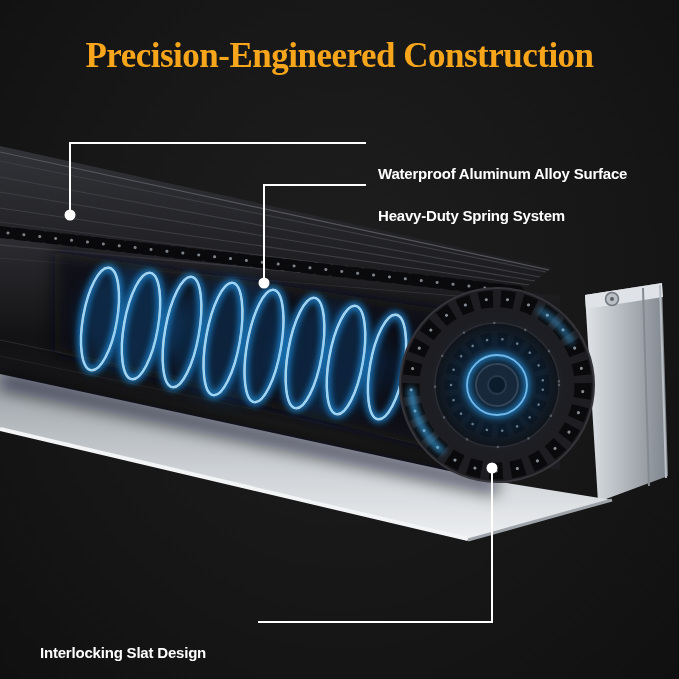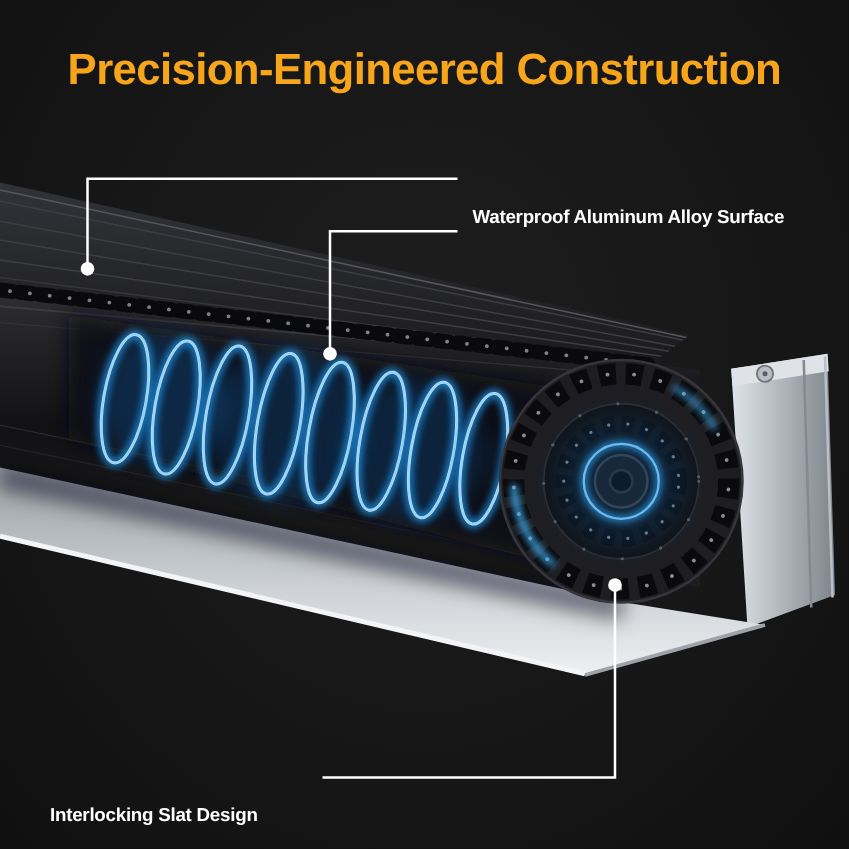--- a/index.html
+++ b/index.html
@@ -6,21 +6,21 @@
   .stage{
     position:relative;width:679px;height:679px;overflow:hidden;
     background:radial-gradient(ellipse at 50% 42%, #1e1e1f 0%, #161616 62%, #101010 100%);
     font-family:"Liberation Sans", sans-serif;
   }
   .page-title{
     position:absolute;left:0;top:36px;width:100%;
     text-align:center;margin:0;
     font-size:35px;font-weight:800;letter-spacing:-0.5px;
     color:#F7A61B;
-    font-family:Liberation Sans, sans-serif;
+    font-family:Liberation Serif, serif;
   }
   .art{position:absolute;left:0;top:0;}
   .callout-label{
     position:absolute;color:#ffffff;font-weight:700;font-size:15px;
     letter-spacing:-0.2px;white-space:nowrap;margin-top:31px;
   }
   .cl-surface{left:378px;top:134px;}
   .cl-spring{left:378px;top:176px;}
   .cl-slats{left:40px;top:613px;width:210px;}
 </style>
@@ -170,15 +170,16 @@
       <polyline points="70,215 70,143 366,143"></polyline>
       <circle cx="70" cy="215" r="5.5" fill="#ffffff" stroke="none"></circle>
       <polyline points="264,283 264,185 366,185"></polyline>
       <circle cx="264" cy="283" r="5.5" fill="#ffffff" stroke="none"></circle>
       <polyline points="492,468 492,622 258,622"></polyline>
       <circle cx="492" cy="468" r="5.5" fill="#ffffff" stroke="none"></circle>
     </g>
   </svg>
 
   <div class="callout-label cl-surface">Waterproof Aluminum Alloy Surface</div>
+  <div class="callout-label cl-spring">Heavy-Duty Spring System</div>
   <div class="callout-label cl-slats">Interlocking Slat Design</div>
 
 </div>
 
 </body></html>

